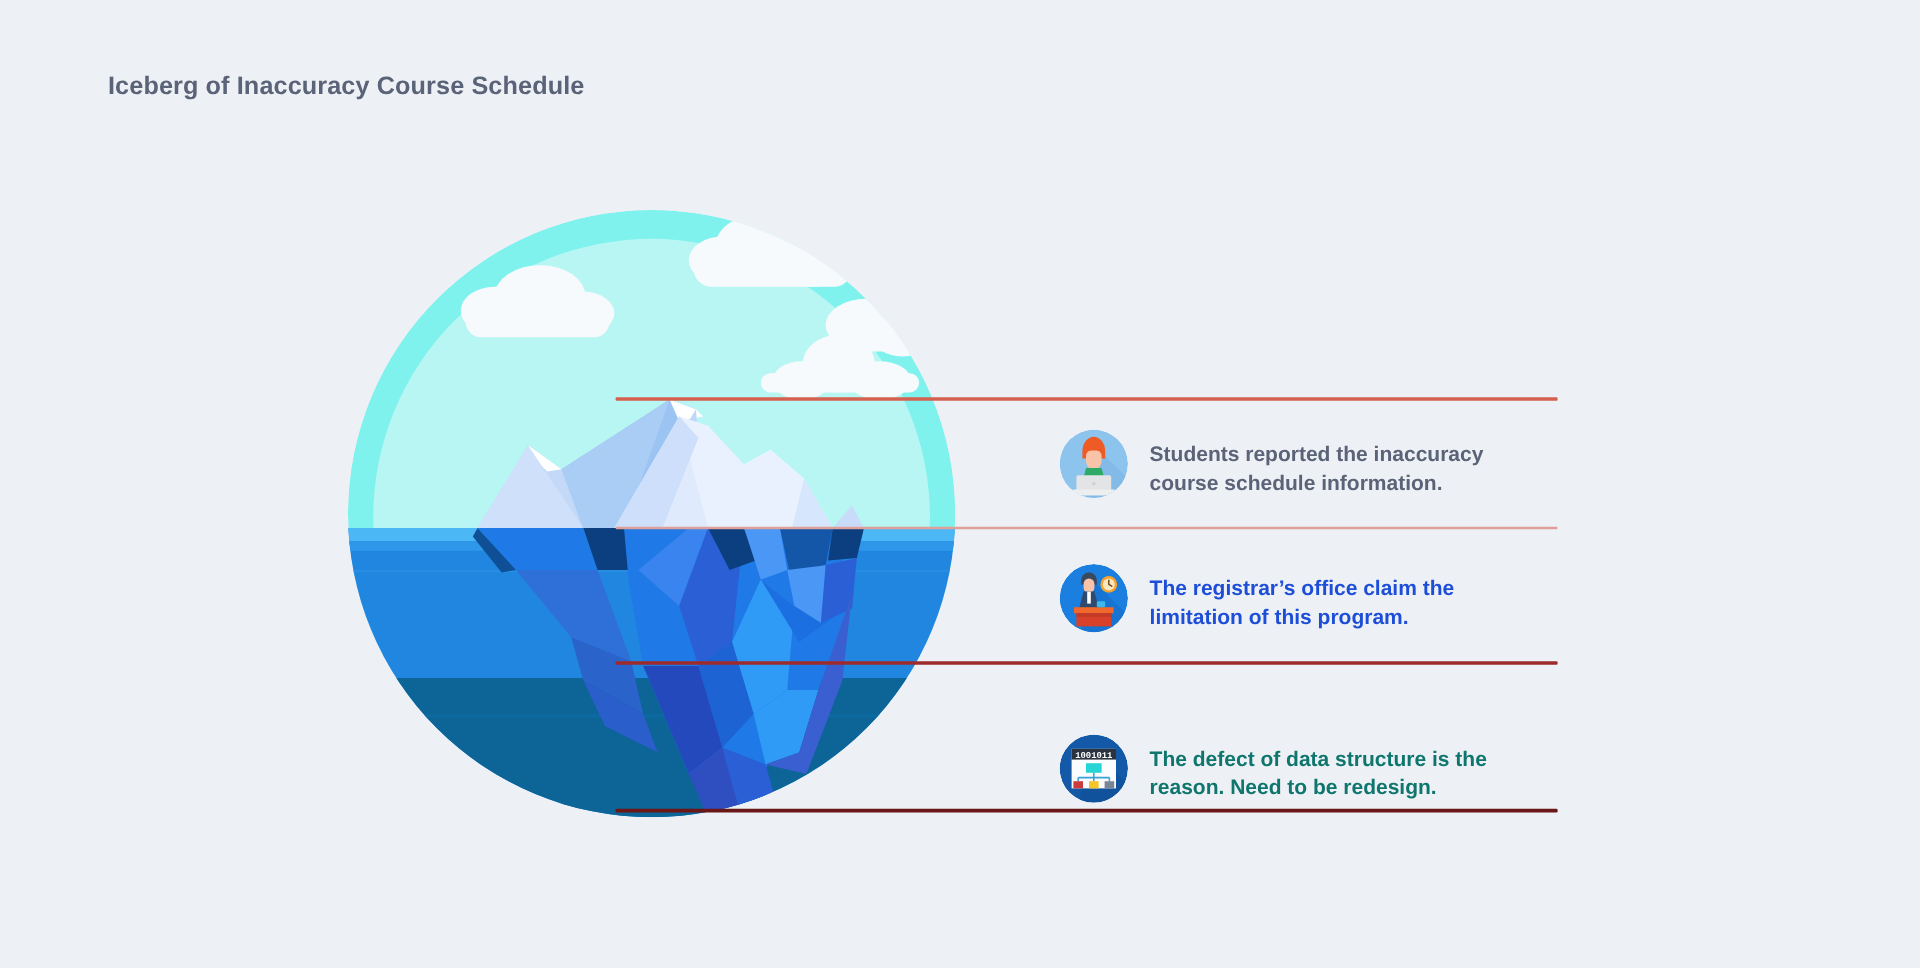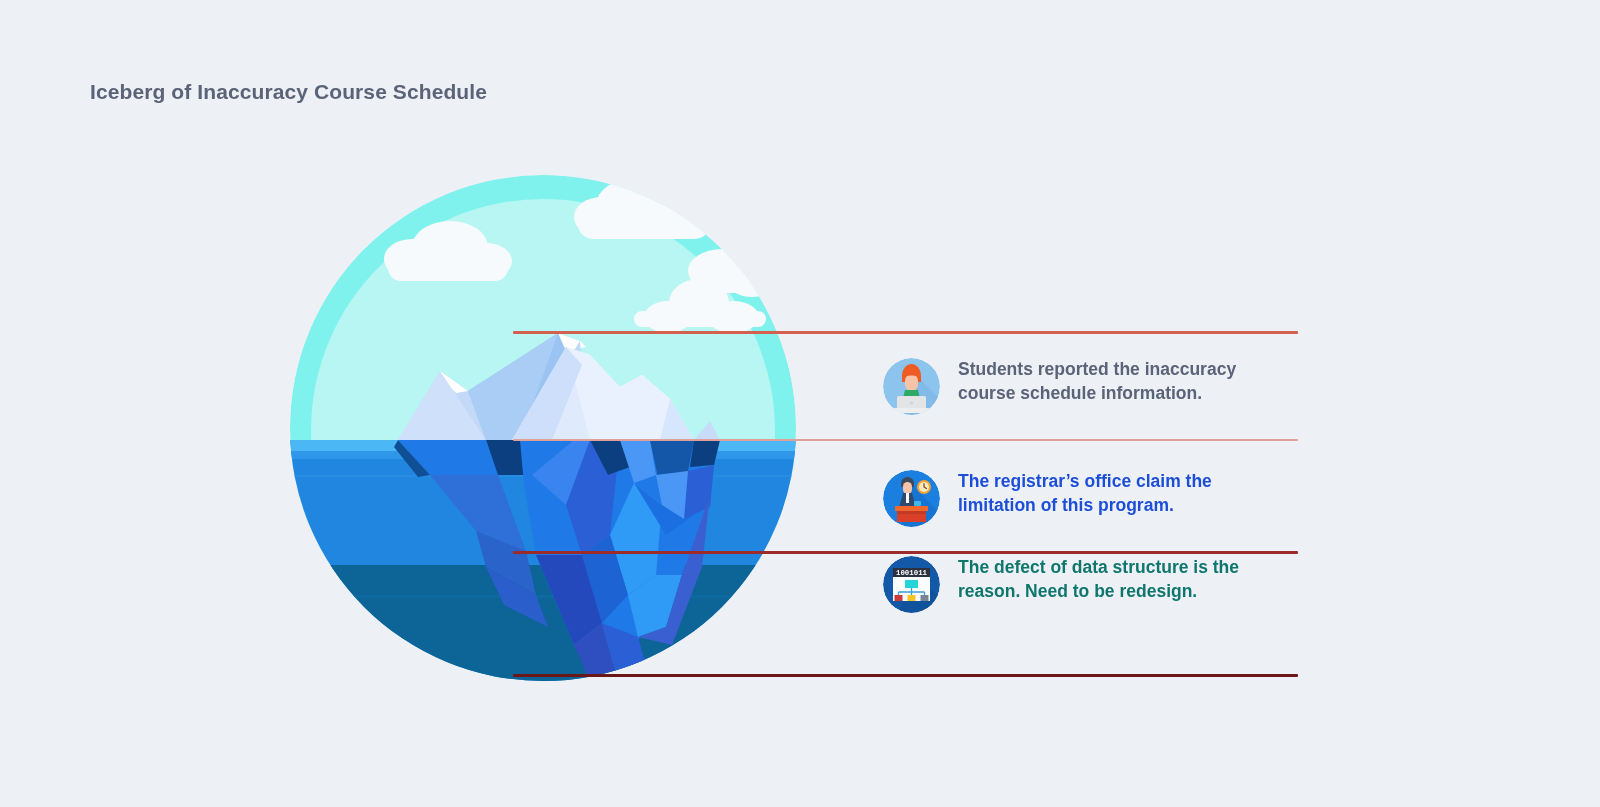--- a/index.html
+++ b/index.html
@@ -12,21 +12,21 @@
     height: 807px;
     background: #edf0f5;
     font-family: "Liberation Sans", sans-serif;
     overflow: hidden;
     position: relative;
   }
 
   #page-title {
     position: absolute;
     left: 90px;
-    top: 80px;
+    top: 60px;
     font-size: 21px;
     font-weight: bold;
     color: #5a6377;
     letter-spacing: 0.1px;
     white-space: nowrap;
   }
 
   
   #iceberg-illustration {
     position: absolute;
@@ -52,26 +52,26 @@
   .connector-line.line-0 { top: 331px; }
   .connector-line.line-1 { top: 439px; height: 2px; }
   .connector-line.line-2 { top: 551px; }
   .connector-line.line-3 { top: 674px; }
 
   
   .item-row {
     position: absolute;
     left: 883px;
     display: flex;
-    align-items: flex-start;
+    align-items: flex-end;
     gap: 18px;
   }
   .item-row.row-0 { top: 358px; }
   .item-row.row-1 { top: 470px; }
-  .item-row.row-2 { top: 556px; }
+  .item-row.row-2 { top: 612px; }
 
   .item-icon {
     width: 57px;
     height: 57px;
     border-radius: 50%;
     flex: 0 0 57px;
     position: relative;
     overflow: hidden;
   }
   .item-icon svg { display: block; width: 57px; height: 57px; }

